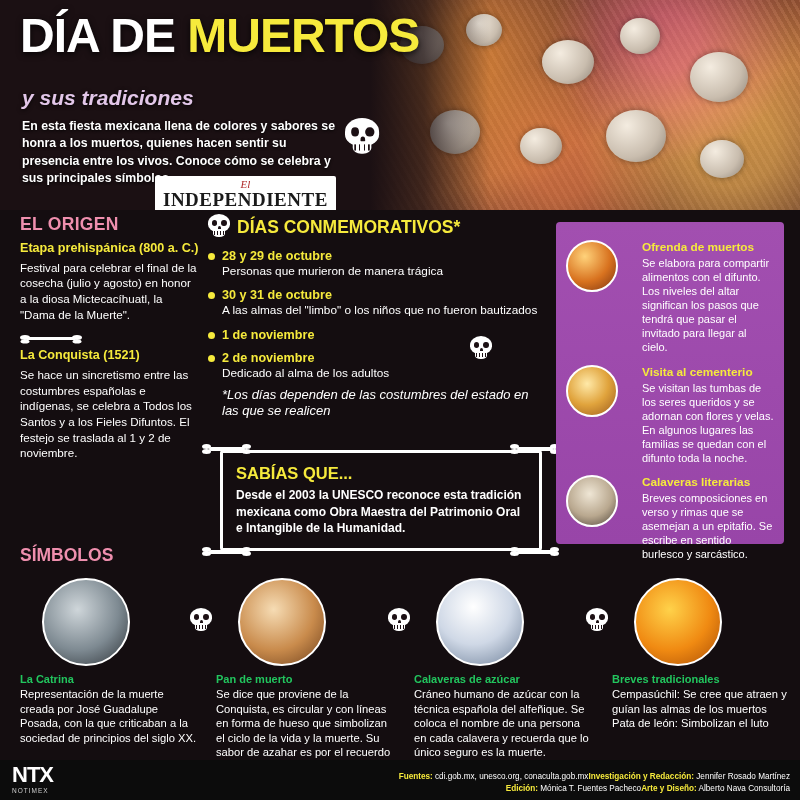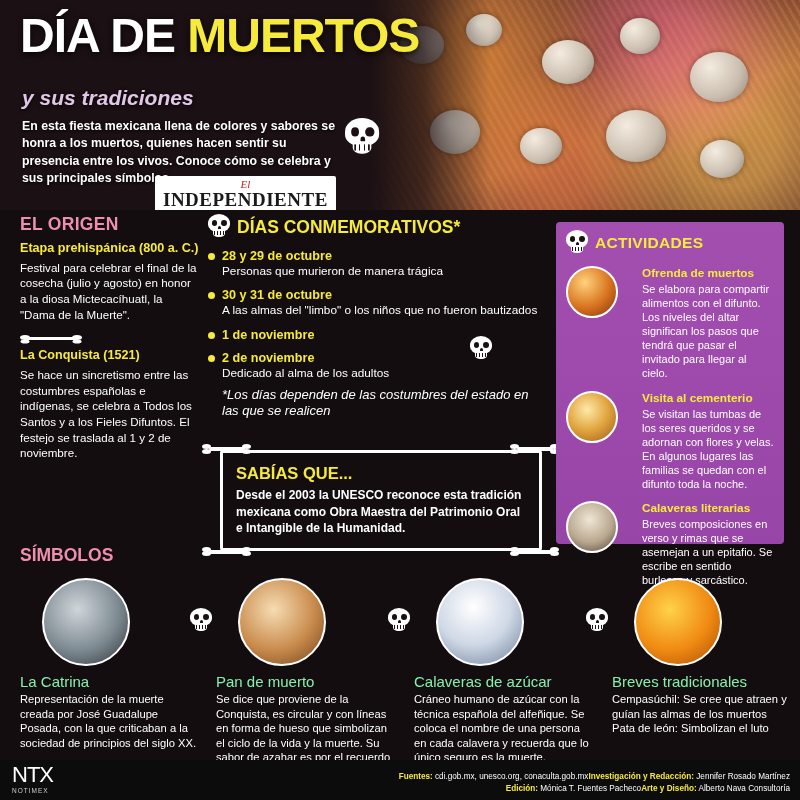--- a/index.html
+++ b/index.html
@@ -178,33 +178,33 @@
   .sym {
     position: absolute; width: 176px;
   }
   .sym .circle {
     width: 88px; height: 88px; border-radius: 50%; border: 2px solid #fff; margin: 0 auto;
   }
   .sym.s1 .circle { background: radial-gradient(circle at 40% 35%, #cfd6da, #7e8a92 55%, #2c3136); }
   .sym.s2 .circle { background: radial-gradient(circle at 40% 35%, #f6dcb4, #c98b4c 55%, #6d3f1c); }
   .sym.s3 .circle { background: radial-gradient(circle at 42% 32%, #ffffff, #cfd8e6 50%, #6d7f98); }
   .sym.s4 .circle { background: radial-gradient(circle at 40% 35%, #ffd24a, #f08a12 55%, #a84c06); }
-  .sym h4 { color: #86efac; font-size: 15px; font-weight: normal; margin-top: 7px; }
+  .sym h4 { color: #22c55e; font-size: 11px; font-weight: bold; margin-top: 7px; }
   .sym p { color: #fff; font-size: 11.2px; line-height: 1.3; margin-top: 2px; }
   .sym-skull { position: absolute; }
 
   
   .footer {
     position: absolute; left: 0; bottom: 0; width: 800px; height: 40px;
     background: #0c0c0c;
   }
   .ntx {
     position: absolute; left: 12px; bottom: 6px; color: #fff; line-height: 1;
   }
-  .ntx .n1 { font-size: 22px; font-weight: normal; letter-spacing: -1px; margin-top: 8px; }
+  .ntx .n1 { font-size: 22px; font-weight: bold; letter-spacing: -1px; margin-top: 8px; }
   .ntx .n2 { font-size: 6.5px; letter-spacing: 1px; color: #cfcfcf; margin-top: 2px; }
   .credits { position: absolute; right: 10px; bottom: 5px; text-align: right; line-height: 1.45; }
   .credits div { font-size: 8.2px; color: #ffffff; }
   .credits b { color: #f6ea3c; }
 </style>
 </head>
 <body>
 
 <div class="page">
 
@@ -306,31 +306,20 @@
           <span></span>
           <i class="a"></i>
           <i class="b"></i>
         </div>
       <h3>SABÍAS QUE...</h3>
       <p>Desde el 2003 la UNESCO reconoce esta tradición mexicana como Obra Maestra del Patrimonio Oral e Intangible de la Humanidad.</p>
     </div>
   </div>
 
   <div class="panel">
-    <div class="panel-head">
-      <span class="skull">
-          <span class="cranium"></span>
-          <span class="eye l"></span>
-          <span class="eye r"></span>
-          <span class="nose"></span>
-          <span class="jaw"></span>
-          <span class="teeth"></span>
-        </span>
-      <span class="t">ACTIVIDADES</span>
-    </div>
 
     <div class="act">
       <div class="thumb t1"></div>
       <div class="txt">
         <h4>Ofrenda de muertos</h4>
         <p>Se elabora para compartir alimentos con el difunto. Los niveles del altar significan los pasos que tendrá que pasar el invitado para llegar al cielo.</p>
       </div>
     </div>
     <div class="act">
       <div class="thumb t2"></div>

